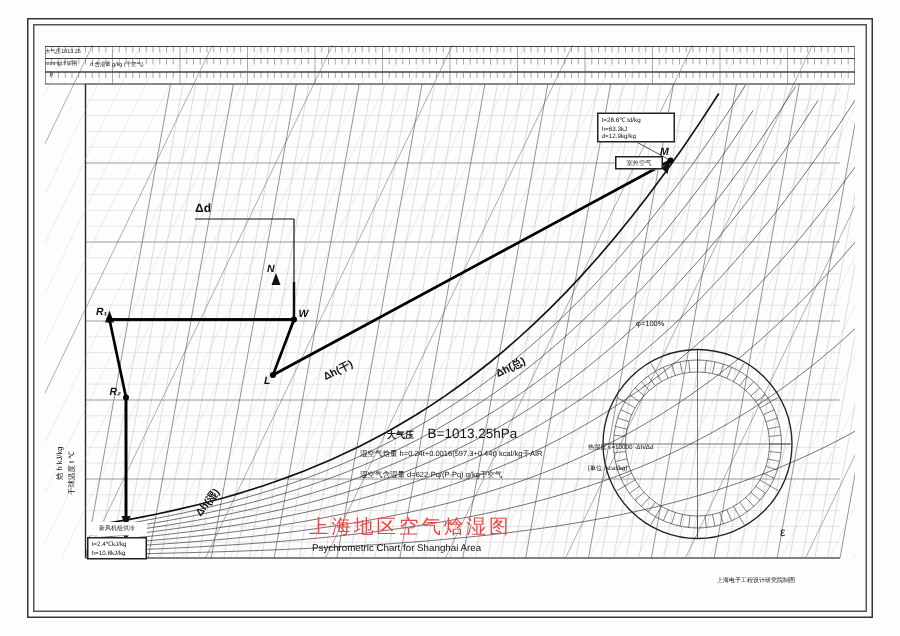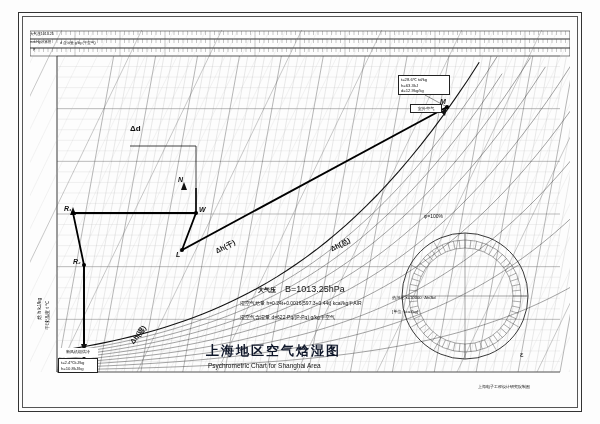--- a/index.html
+++ b/index.html
@@ -2,21 +2,21 @@
 <html><head>
 <meta charset="utf-8">
 <style>
   html,body{margin:0;padding:0;background:#ffffff;}
   body{width:600px;height:424px;overflow:hidden;font-family:"Liberation Sans",sans-serif;}
   #stage{position:relative;width:600px;height:424px;background:#fdfdfd;}
   .frame{position:absolute;border:1px solid #333;box-sizing:border-box;}
   svg{position:absolute;left:0;top:0;}
   .lbl{position:absolute;font-size:5px;color:#111;white-space:nowrap;}
   .lbl.b{font-weight:bold;}
-  .title-cn{position:absolute;font-size:13px;font-weight:bold;color:#0f172a;letter-spacing:2px;white-space:nowrap;}
+  .title-cn{position:absolute;font-size:13px;font-weight:normal;color:#ef4444;letter-spacing:2px;white-space:nowrap;}
   .title-en{position:absolute;font-size:6.5px;color:#111;white-space:nowrap;}
   .box{position:absolute;border:1px solid #222;background:#fff;font-size:4.2px;line-height:1.35;padding:1px 2px;box-sizing:border-box;color:#111;white-space:pre-line;}
   .ptlabel{position:absolute;font-size:7px;font-weight:bold;color:#111;font-style:italic;}
   .eqn{position:absolute;font-size:5px;color:#111;white-space:pre-line;line-height:1.5;}
   .bigB{position:absolute;font-size:9px;font-weight:normal;color:#111;}
   .tinyrot{position:absolute;font-size:5px;color:#111;white-space:nowrap;transform-origin:0 0;}
   .foot{position:absolute;font-size:4px;color:#111;white-space:nowrap;}
   .corner{position:absolute;font-size:3.6px;color:#111;white-space:nowrap;}
 </style>
 </head>
@@ -717,21 +717,21 @@
   <div class="tinyrot" style="left:36px;top:320px;transform:rotate(-90deg);">焓 h kJ/kg</div>
   <div class="tinyrot" style="left:44px;top:330px;transform:rotate(-90deg);">干球温度 t ℃</div>
 
   <div class="ptlabel" style="left:199px;top:206px;">W</div>
   <div class="ptlabel" style="left:178px;top:176px;">N</div>
   <div class="ptlabel" style="left:176px;top:251px;">L</div>
   <div class="ptlabel" style="left:64px;top:205px;">R₁</div>
   <div class="ptlabel" style="left:73px;top:258px;">R₂</div>
   <div class="ptlabel" style="left:440px;top:98px;">M</div>
 
-  <div class="lbl b" style="left:130px;top:124px;font-size:8px;">Δd</div>
+  <div class="lbl b" style="left:130px;top:134px;font-size:8px;">Δd</div>
   <div class="lbl b" style="left:215px;top:242px;font-size:7px;transform:rotate(-27deg);">Δh(干)</div>
   <div class="lbl b" style="left:128px;top:330px;font-size:7px;transform:rotate(-52deg);">Δh(湿)</div>
   <div class="lbl b" style="left:330px;top:240px;font-size:7px;transform:rotate(-27deg);">Δh(总)</div>
   <div class="lbl" style="left:520px;top:350px;font-size:8px;">ε</div>
   <div class="lbl" style="left:424px;top:213px;font-size:5px;">φ=100%</div>
 
   <div class="lbl b" style="left:258px;top:286px;font-size:6px;">大气压</div>
   <div class="bigB" style="left:285px;top:284px;">B=1013.25hPa</div>
   <div class="eqn" style="left:240px;top:300px;">湿空气焓量  h=0.24t+0.0016(597.3+0.44t) kcal/kg干AIR</div>
   <div class="eqn" style="left:240px;top:314px;">湿空气含湿量  d=622·Pq/(P-Pq)  g/kg干空气</div>

